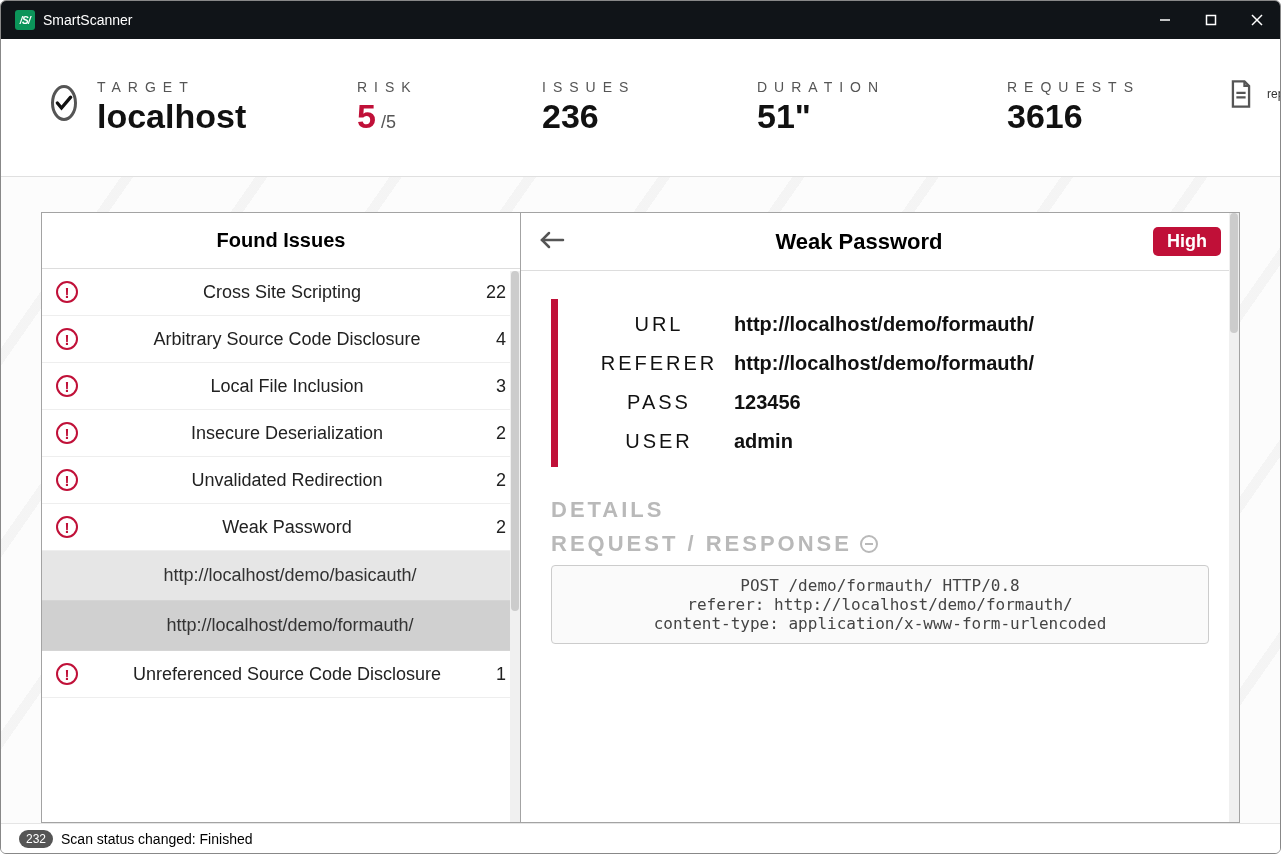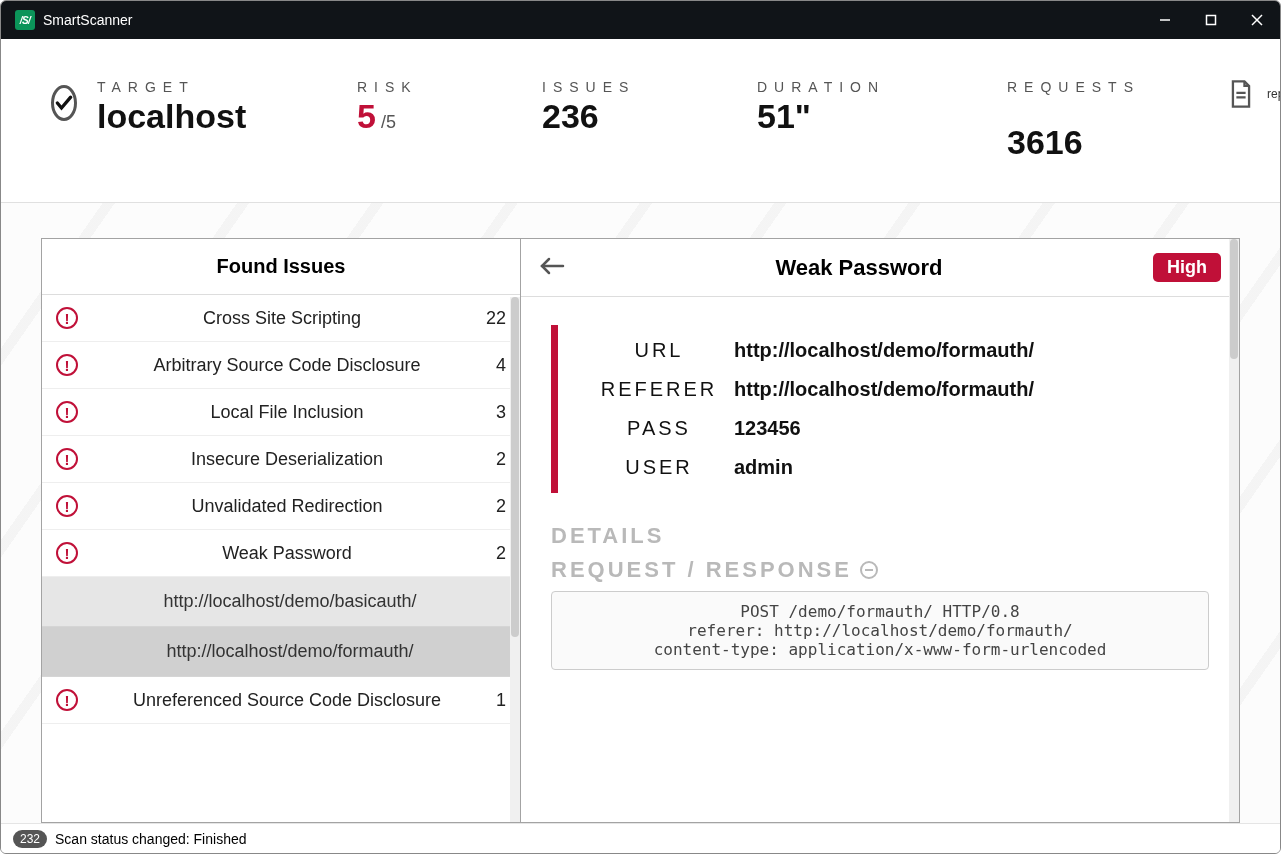--- a/index.html
+++ b/index.html
@@ -75,21 +75,21 @@
     font-size: 34px;
     font-weight: 700;
     color: #111;
   }
   .stat-value .risk-num { color: #c01038; }
   .stat-value .risk-den { font-size: 18px; color: #555; font-weight: 400; }
   .target-block { flex: 0 0 240px; }
   .risk-block { flex: 0 0 165px; }
   .issues-block { flex: 0 0 195px; }
   .duration-block { flex: 0 0 230px; }
-  .requests-block { flex: 0 0 200px; gap: 26px; }
+  .requests-block { flex: 0 0 200px; }
   .header-actions { margin-left: auto; display:flex; gap:10px; align-items:flex-start; }
   .header-action { display:flex; flex-direction:row; align-items:center; gap:12px; color:#333; font-size:12px; }
   .header-action.new svg { stroke: #c01038; }
   .header-action.new .lbl { color:#c01038; }
   
   .body {
     flex: 1;
     display: flex;
     overflow: hidden;
     background: #f8f8f8;
@@ -176,21 +176,21 @@
     padding: 10px 12px; font-family: Consolas, monospace; font-size:16px; color:#444;
     white-space: pre; overflow:hidden;
   }
   .right-scrollbar {
     position:absolute; right:0; top:0; bottom:0; width:10px; background:#f0f0f0;
   }
   .right-thumb { position:absolute; right:1px; top:0; width:8px; height:120px; background:#ccc; border-radius:4px;}
   
   .statusbar {
     height: 30px; border-top: 1px solid #e5e5e5;
-    display:flex; align-items:center; font-size:14px; padding: 0 12px; gap:8px; background:#fff;
+    display:flex; align-items:center; font-size:14px; padding: 0 18px; gap:8px; background:#fff;
   }
   .status-badge { background:#555; color:#fff; border-radius:10px; padding:0 7px; font-size:12px; line-height:18px;}
 </style>
 </head>
 <body>
 
 <div class="titlebar">
   <div class="app-icon">/S/</div>
   <div class="title-text">SmartScanner</div>
   <div class="spacer"></div>

